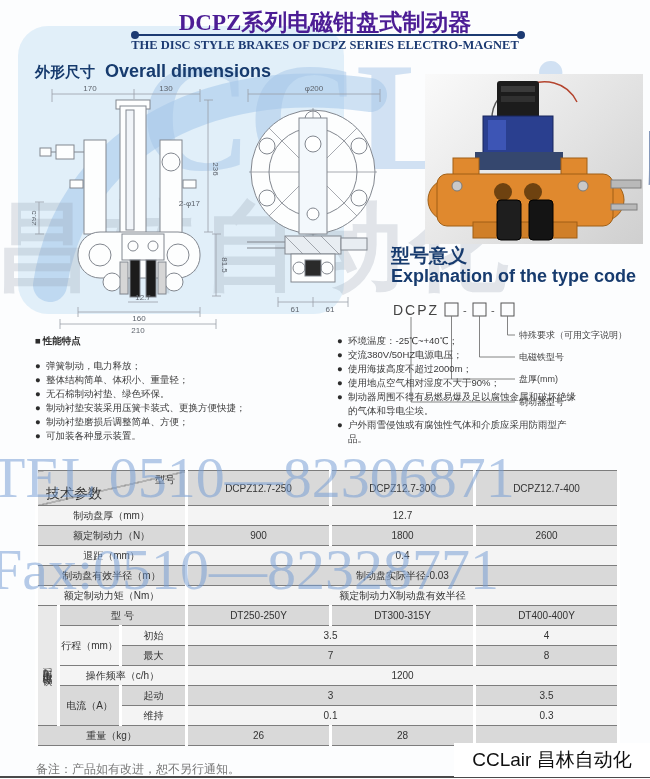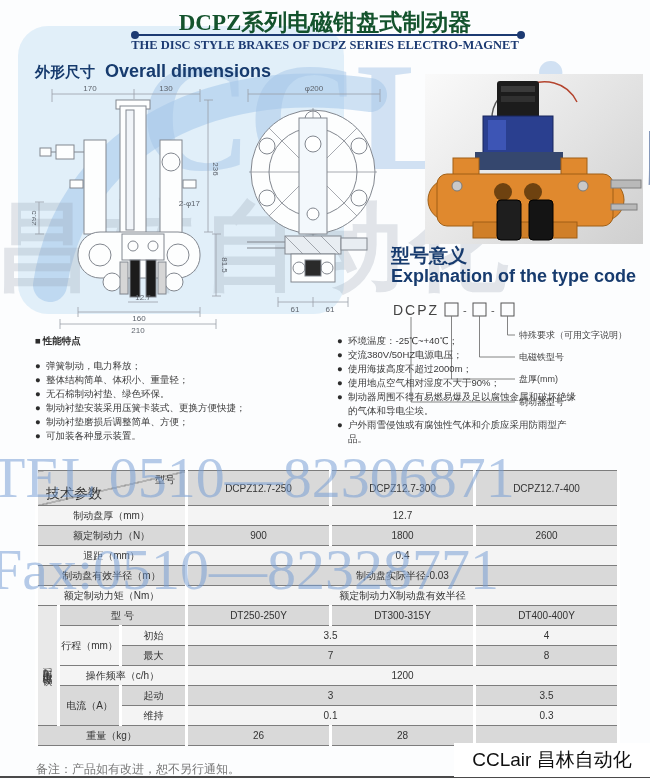--- a/index.html
+++ b/index.html
@@ -14,21 +14,21 @@
             color:rgba(165,198,232,.50);letter-spacing:-4px;}
   .wm-brand-cn-dark{font-weight:bold;font-size:115px;color:rgba(35,70,130,.55);letter-spacing:4px;}
   .wm-cn-gray{position:absolute;left:-6px;top:182px;font-weight:bold;font-size:98px;white-space:nowrap;
               color:rgba(145,155,170,.25);letter-spacing:6px;z-index:0;pointer-events:none;}
   .wm-tel{position:absolute;left:-10px;top:444px;font-family:"Liberation Serif",serif;font-size:58px;
           color:rgba(115,155,210,.52);white-space:nowrap;z-index:4;pointer-events:none;}
   .wm-fax{position:absolute;left:-10px;top:536px;font-family:"Liberation Serif",serif;font-size:58px;
           color:rgba(115,155,210,.52);white-space:nowrap;z-index:4;pointer-events:none;}
   
   .title{position:absolute;top:7px;left:0;width:100%;text-align:center;z-index:2;
-         font-family:"Liberation Serif",serif;font-weight:bold;font-size:23px;color:#14532d;}
+         font-family:"Liberation Serif",serif;font-weight:bold;font-size:23px;color:#4c1d95;}
   .title-line{position:absolute;top:34px;left:136px;width:384px;height:2px;background:#1c3a72;z-index:2;}
   .title-line::before,.title-line::after{content:"";position:absolute;top:-3px;width:8px;height:8px;
          border-radius:50%;background:#1c3a72;}
   .title-line::before{left:-5px;} .title-line::after{right:-5px;}
   .subtitle{position:absolute;top:38px;left:0;width:100%;text-align:center;z-index:2;
             font-family:Liberation Serif, serif;font-weight:bold;font-size:12.5px;color:#1c3a72;}
   
   .sec{position:absolute;z-index:2;font-weight:bold;color:#173b6e;}
   .sec .cn{font-size:15px;margin-right:10px;}
   .sec .en{font-size:18px;}

